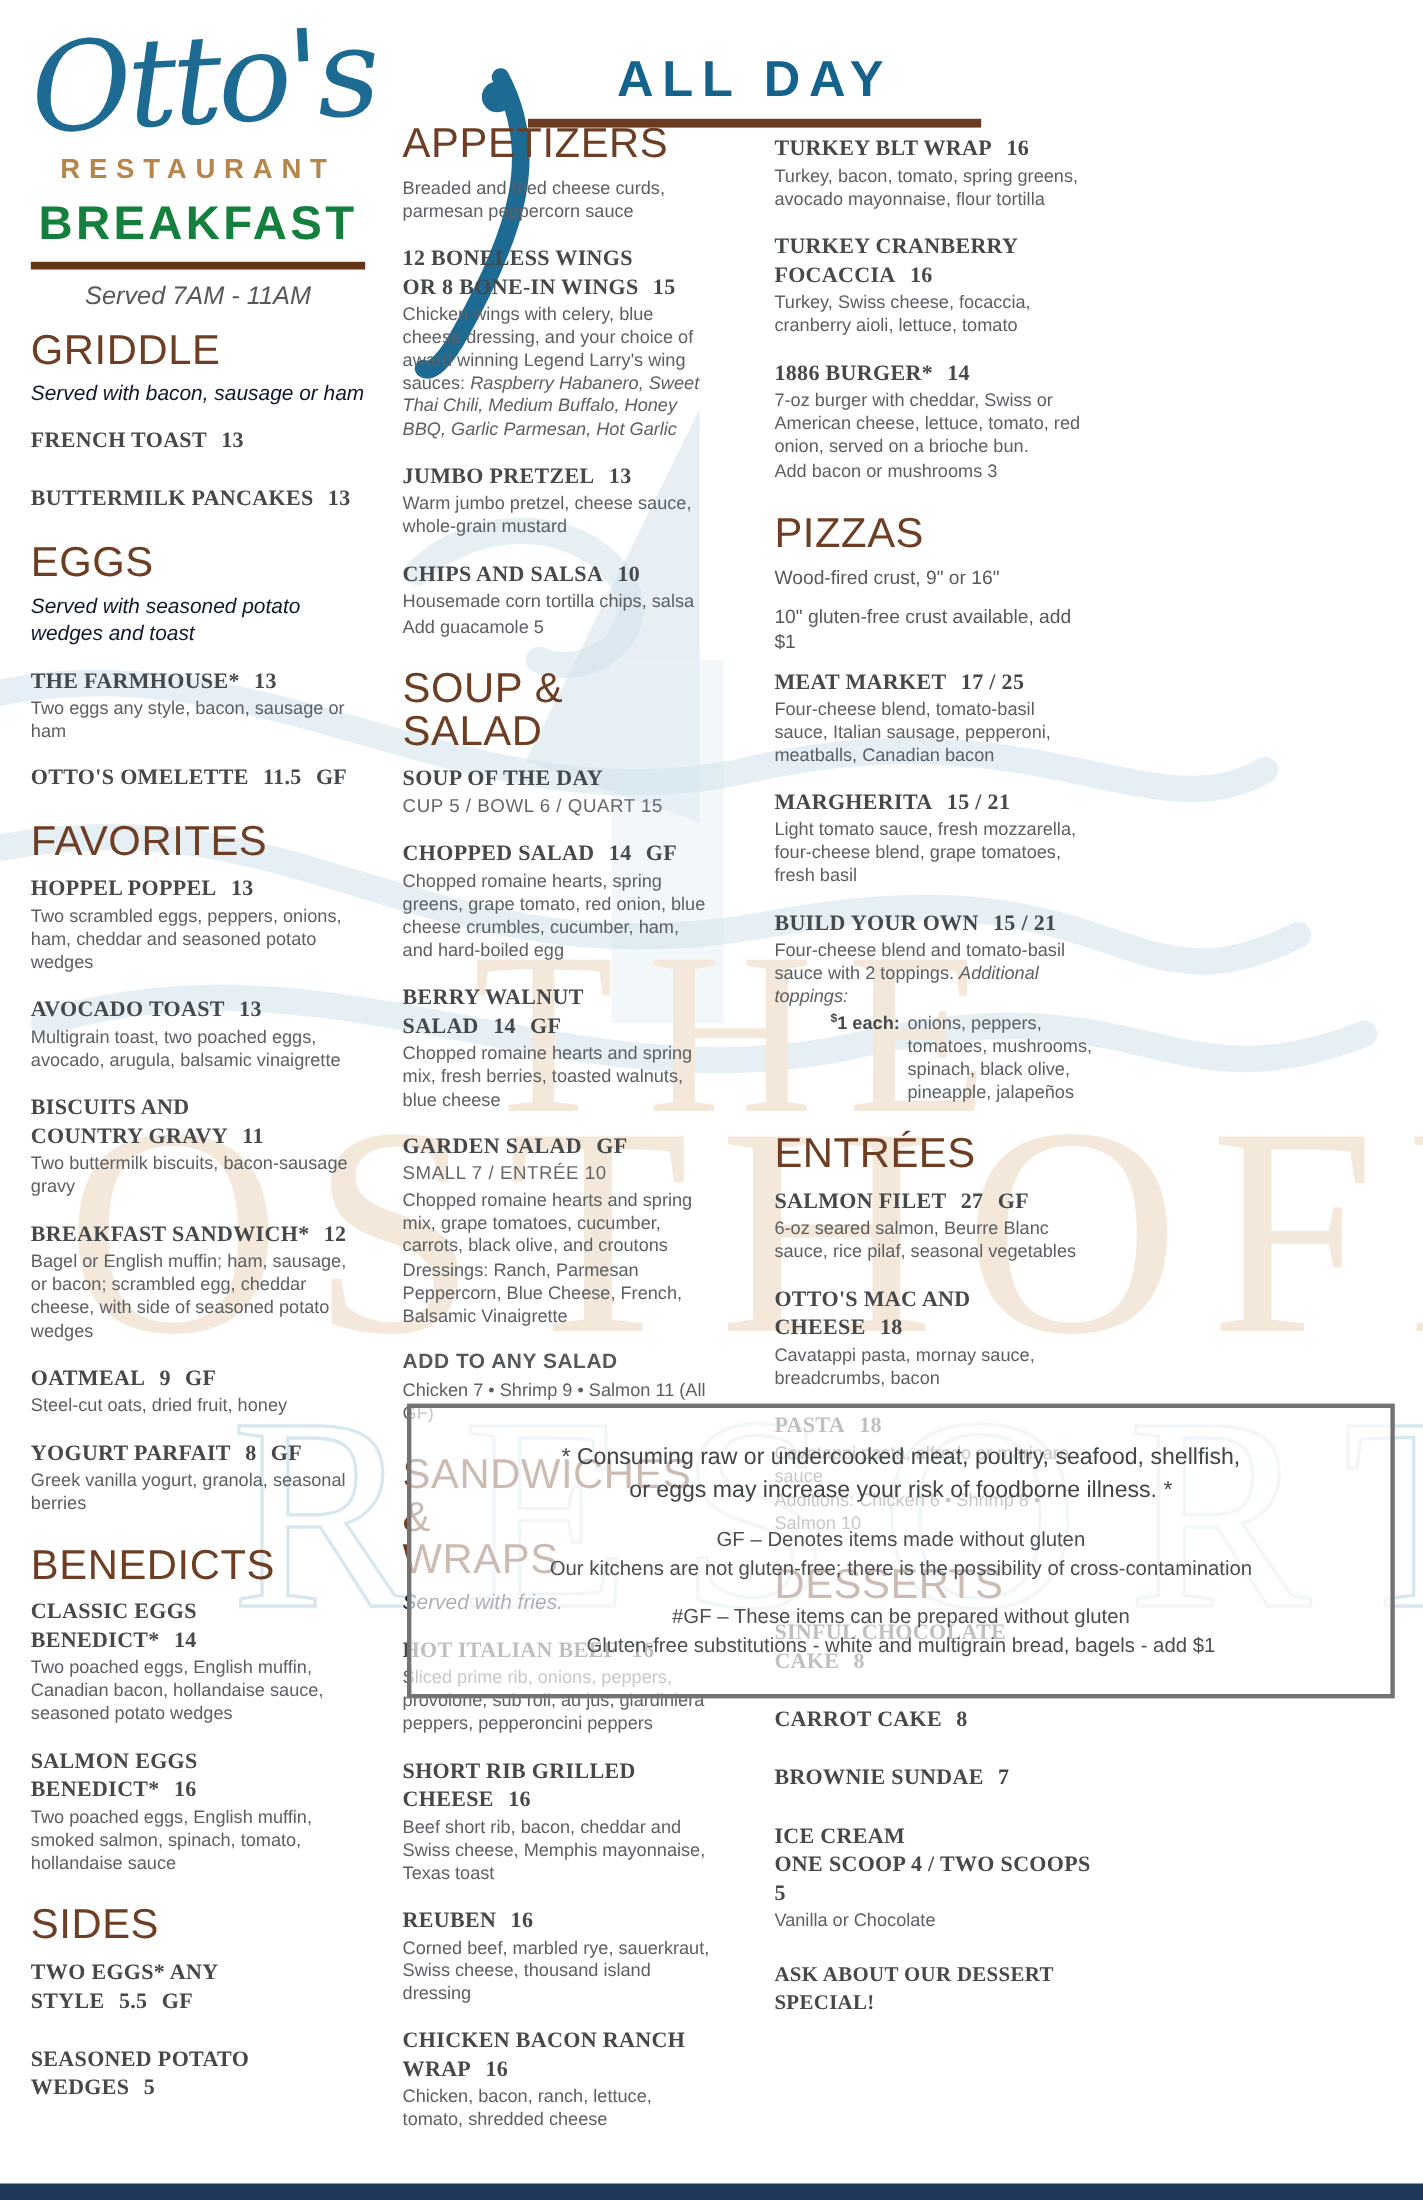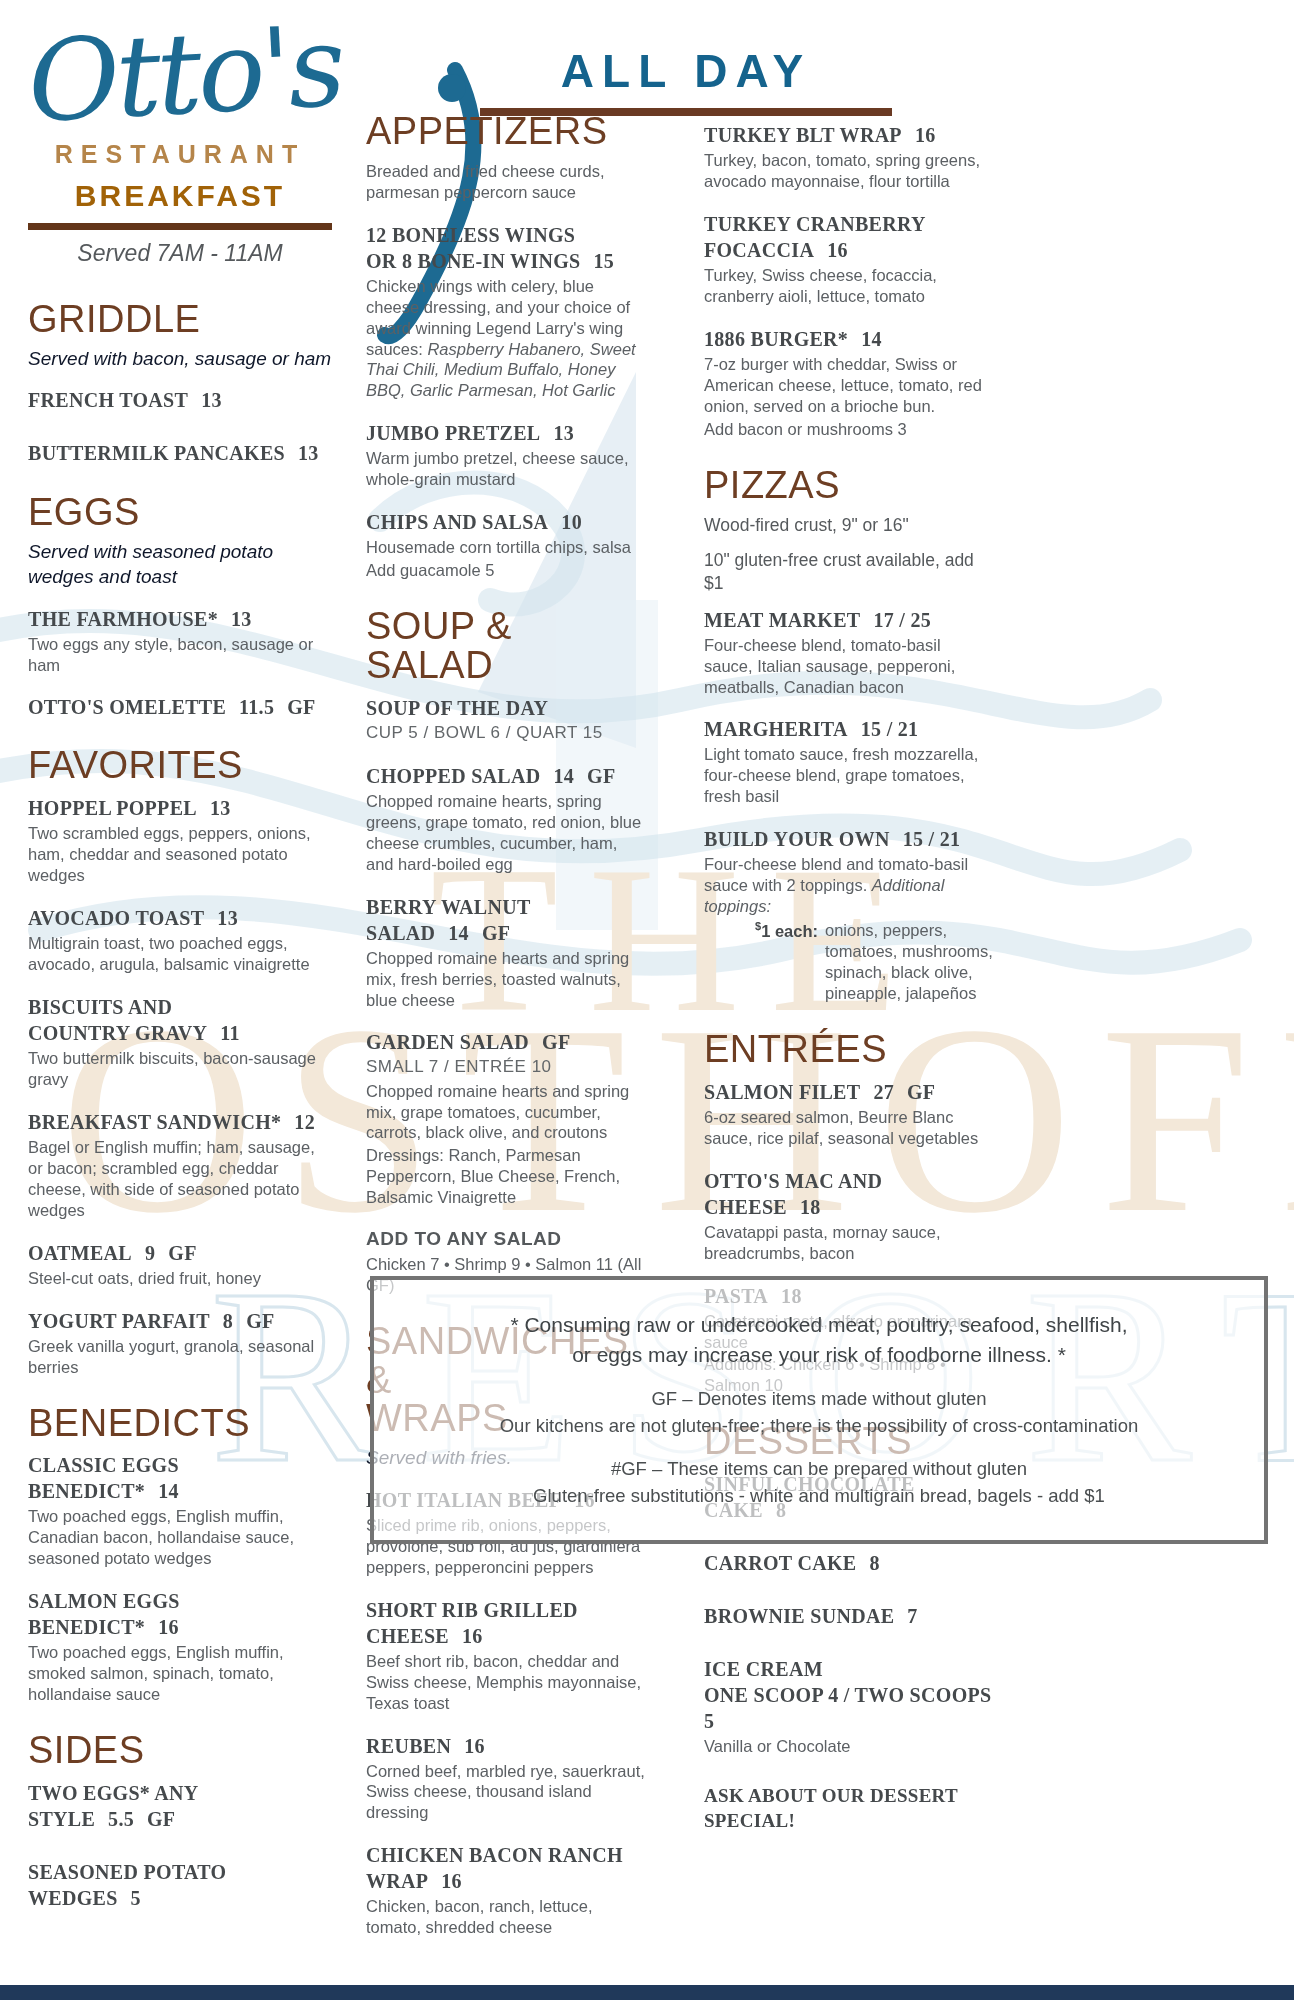--- a/index.html
+++ b/index.html
@@ -9,21 +9,21 @@
   }
   
   #watermark{position:absolute;inset:0;z-index:0;}
   
   .logo-block{position:absolute;left:28px;top:16px;width:304px;text-align:center;z-index:2;}
   .logo-script{
     font-family:"DejaVu Serif",serif;font-style:italic;font-size:112px;line-height:1.05;
     color:#1d6a92;letter-spacing:-4px;transform:rotate(-3deg);margin:0 0 6px;
   }
   .logo-restaurant{color:#b5854a;font-size:25px;font-weight:700;letter-spacing:8px;margin:4px 0 10px;}
-  .logo-breakfast{color:#a16207;font-size:30px;font-weight:700;letter-spacing:3px;margin:0 0 10px;}
+  .logo-breakfast{color:#15803d;font-size:43px;font-weight:700;letter-spacing:3px;margin:0 0 10px;}
   .logo-rule{height:7px;background:#633519;margin:0 0 10px;}
   .logo-served{font-style:italic;font-size:23px;color:#55595c;margin:0;}
   .allday{position:absolute;left:480px;top:44px;width:412px;text-align:center;z-index:2;}
   .allday h1{margin:0;font-size:46px;font-weight:700;letter-spacing:8px;color:#15638d;}
   .allday .bar{height:8px;background:#6a3a23;margin-top:10px;}
   
   .col{position:absolute;z-index:2;}
   #col-left{left:28px;top:300px;width:304px;}
   #col-middle{left:366px;top:112px;width:281px;}
   #col-right{left:704px;top:122px;width:289px;}

